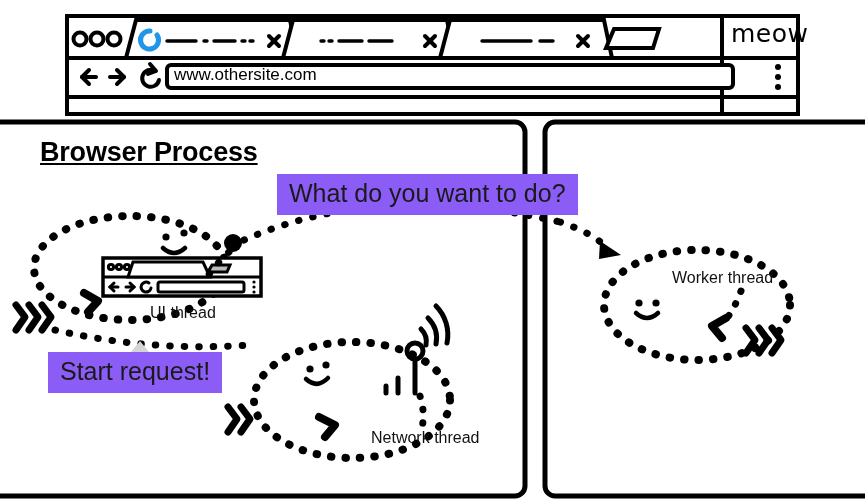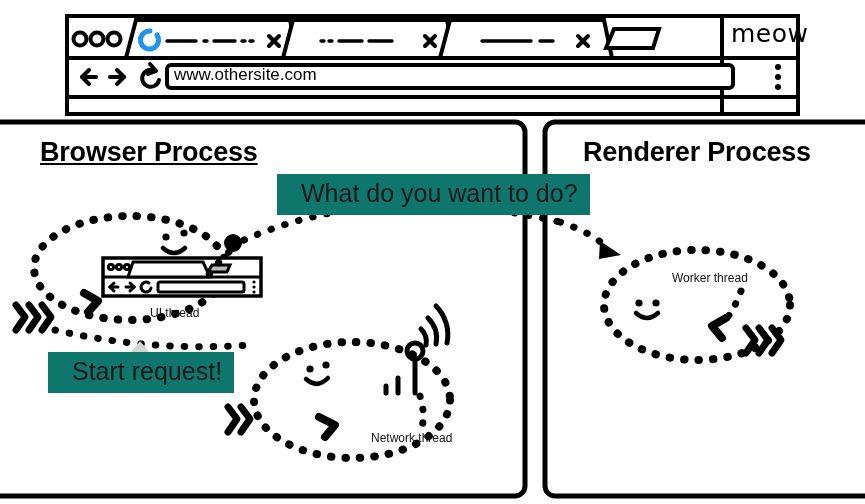--- a/index.html
+++ b/index.html
@@ -13,35 +13,35 @@
 
   
   .proc-title{
     position:absolute;font-weight:bold;letter-spacing:-.2px;
     font-size:27px;line-height:27px;white-space:nowrap;
   }
   #browser-title{left:40px;top:139px;text-decoration:underline;}
   #renderer-title{left:583px;top:139px;}
 
   .bubble{
-    position:absolute;background:#0f766e;color:#1a1a1a;
+    position:absolute;background:#8b5cf6;color:#1a1a1a;
     font-size:25px;line-height:25px;white-space:nowrap;
-    padding:7px 12px 9px 24px;
+    padding:7px 12px 9px 12px;
   }
   #bubble-what{left:277px;top:174px;}
   #bubble-start{left:48px;top:352px;}
   .bubble-tail{
     position:absolute;width:0;height:0;
     border-left:9px solid transparent;border-right:9px solid transparent;
     border-bottom:11px solid #d4d4d4;
   }
   #tail-start{left:131px;top:341px;}
 
   .thread-label{
-    position:absolute;font-size:12px;line-height:20px;white-space:nowrap;color:#111;
+    position:absolute;font-size:16px;line-height:20px;white-space:nowrap;color:#111;
   }
   #label-ui{left:150px;top:303px;}
   #label-network{left:371px;top:428px;}
   #label-worker{left:672px;top:268px;}
 
   #meow{
     position:absolute;left:731px;top:24px;font-size:25px;line-height:19px;
     font-weight:normal;letter-spacing:.5px;font-family:"DejaVu Sans", sans-serif;
   }
   #urlbar-text{
@@ -259,21 +259,20 @@
     </g>
 
     <g>
       <path d="M55 330 Q150 352 250 345" fill="none" stroke="#000" stroke-width="7" stroke-linecap="round" stroke-dasharray="0.5 14"></path>
     </g>
 
   </svg>
 
   <div class="proc-title" id="browser-title">Browser Process</div>
 
-  <div class="proc-title" id="renderer-title">Renderer Process</div>
 
   <div class="bubble" id="bubble-what">What do you want to do?</div>
 
   <div class="bubble-tail" id="tail-start"></div>
   <div class="bubble" id="bubble-start">Start request!</div>
 
   <div class="thread-label" id="label-ui">UI thread</div>
 
   <div class="thread-label" id="label-network">Network thread</div>
 

